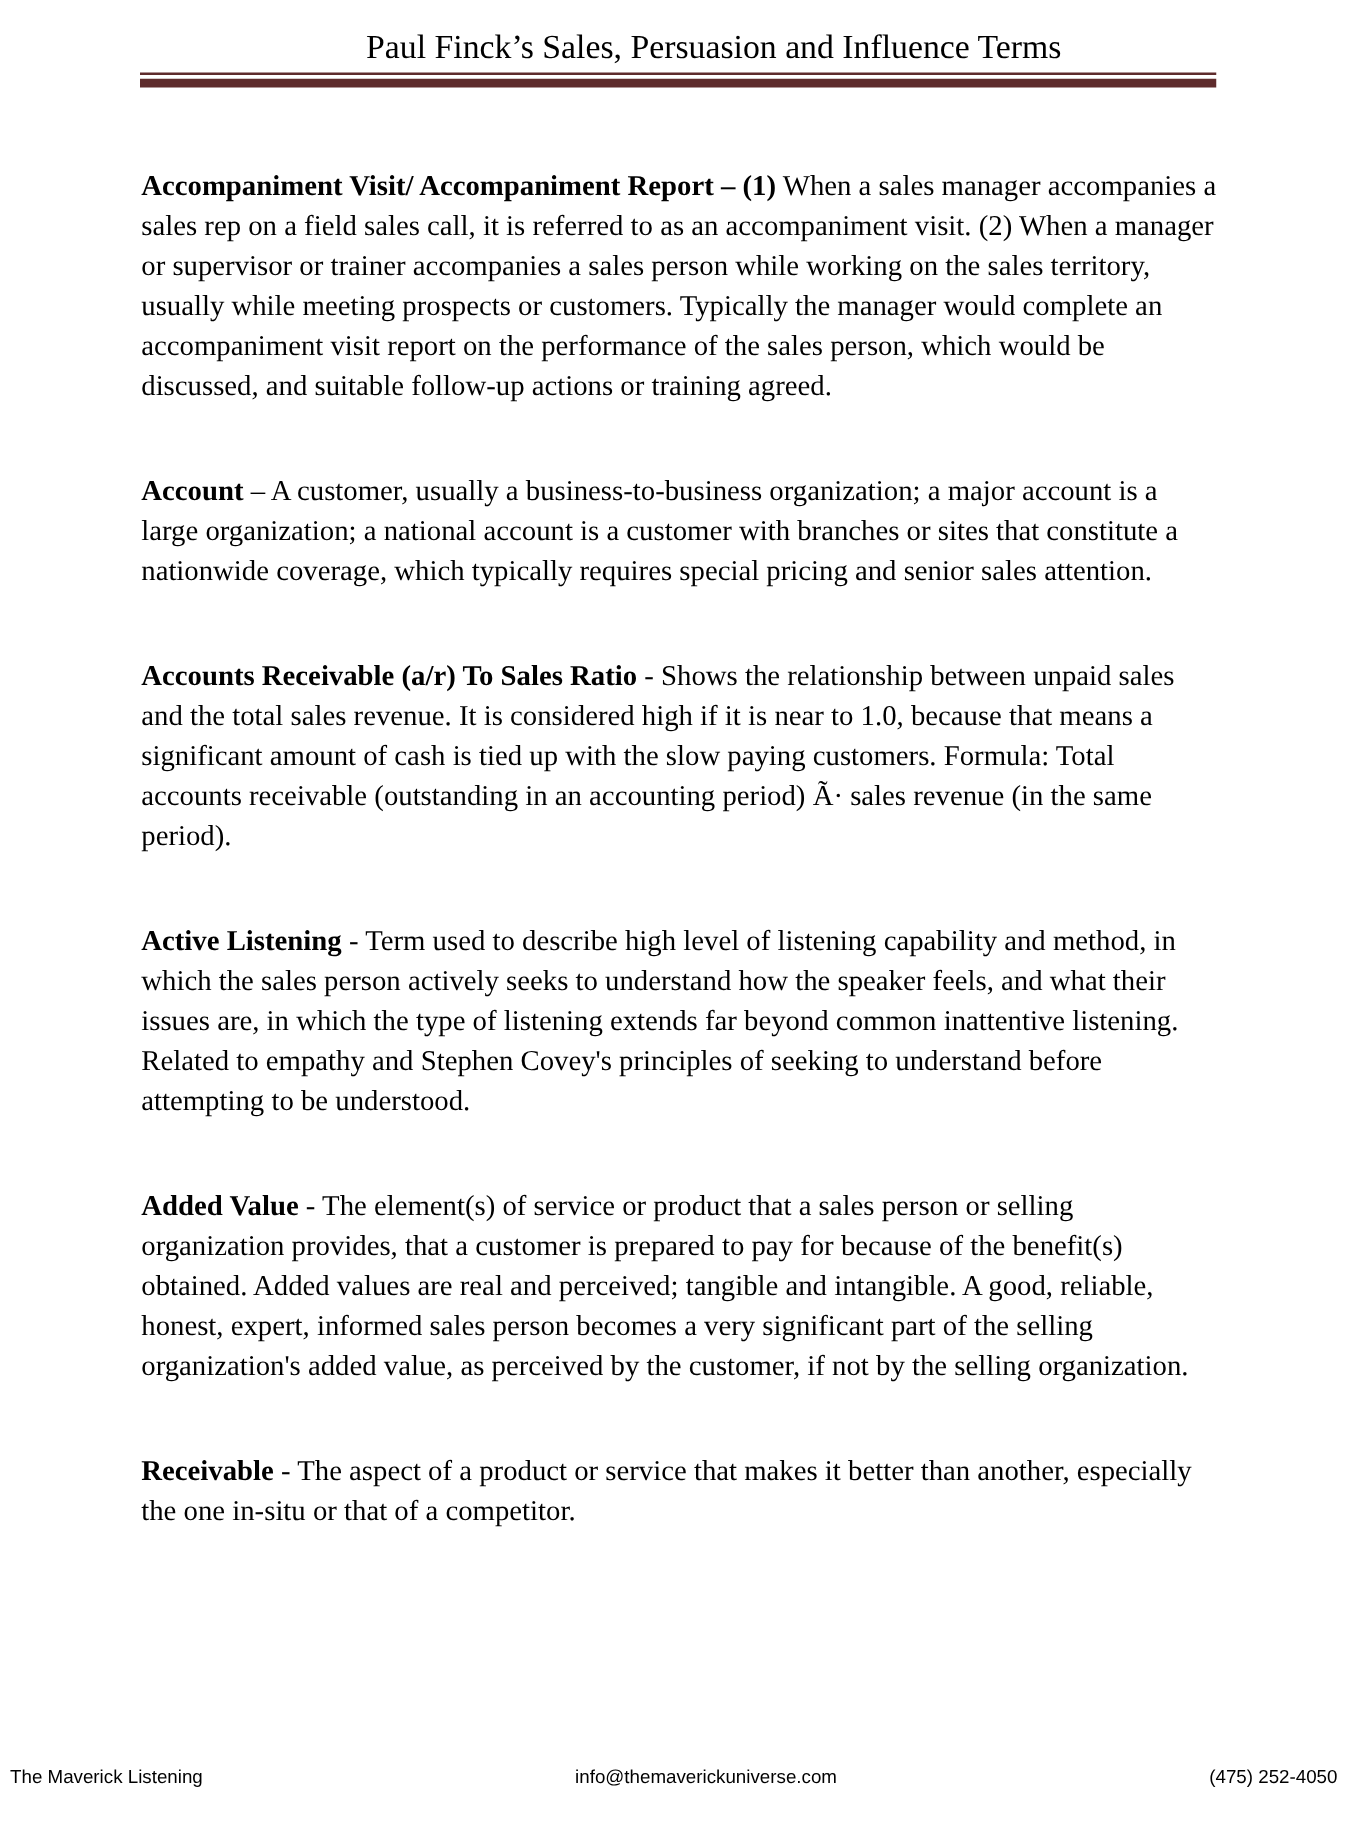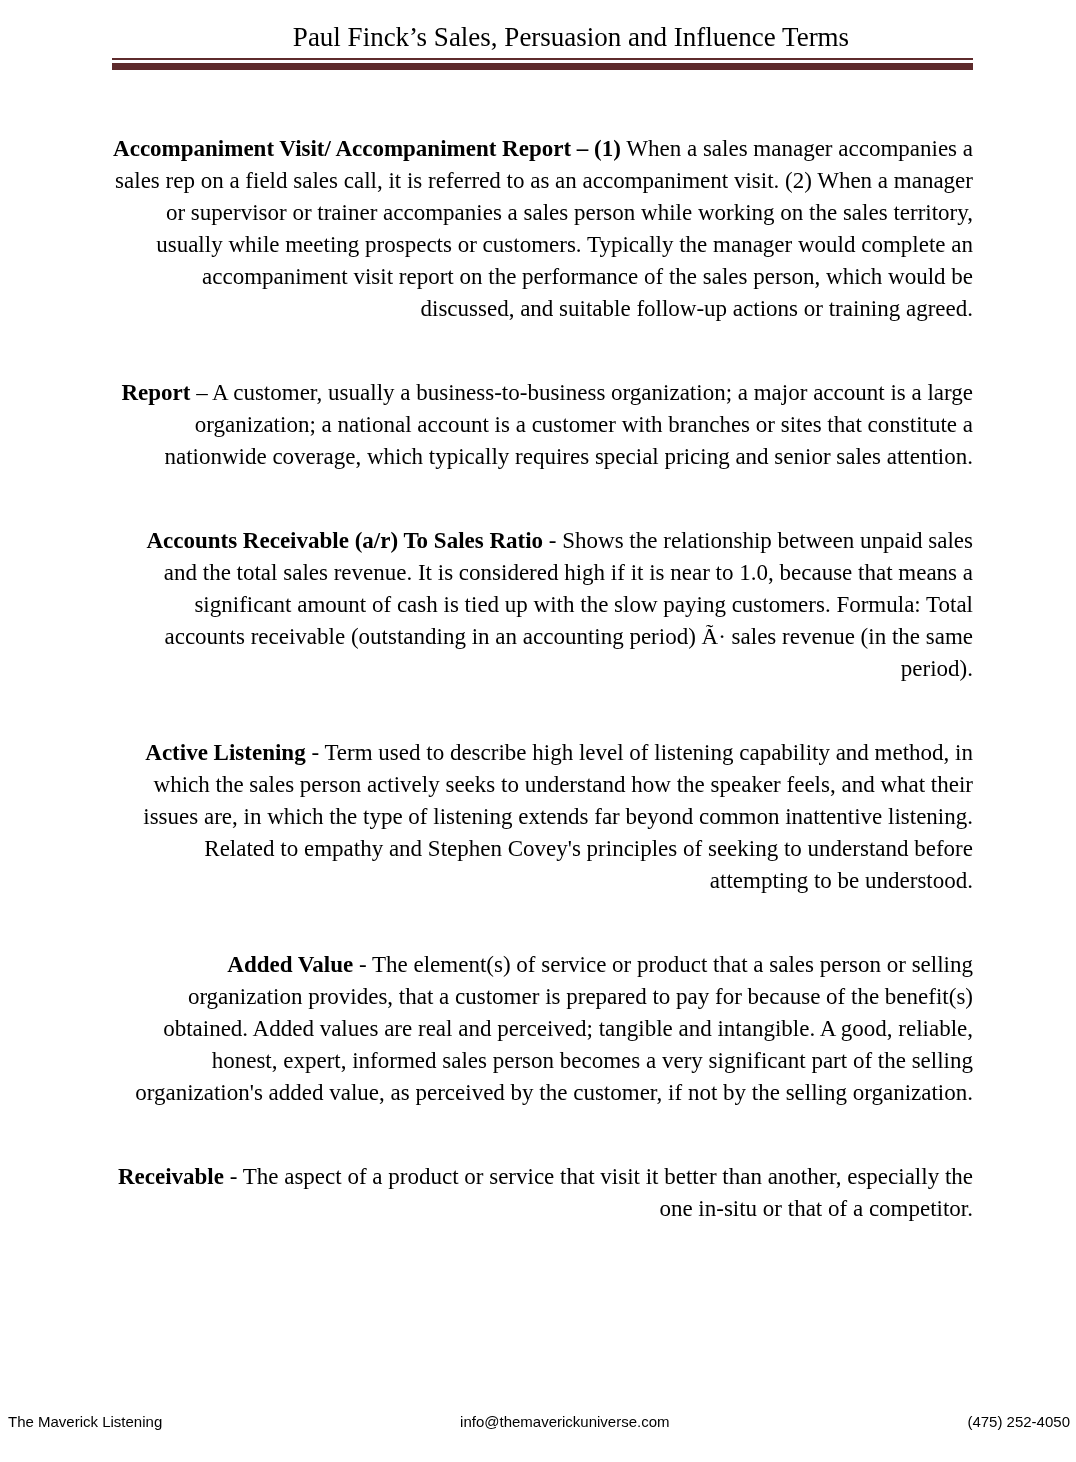--- a/index.html
+++ b/index.html
@@ -35,21 +35,20 @@
     border-top: 2px solid #5e2b2c;
     border-bottom: 7px solid #5e2b2c;
   }
   .content {
     position: absolute;
     top: 133px;
     left: 113px;
     width: 860px;
     font-size: 23px;
     line-height: 32px;
-    text-align: right;
   }
   .entry { margin: 0 0 52px 0; }
   .entry .term { font-weight: bold; }
   .footer {
     position: absolute;
     top: 1412px;
     left: 0;
     width: 1076px;
     box-sizing: border-box;
     padding: 0 6px 0 8px;
@@ -69,29 +68,29 @@
 <div class="page">
 
   <div class="doc-title">Paul Finck’s Sales, Persuasion and Influence Terms</div>
 
   <div class="title-rule" style="border-color: rgb(94, 43, 44);"></div>
 
   <div class="content">
 
     <p class="entry"><span class="term">Accompaniment Visit/ Accompaniment Report – (1)</span><span> When a sales manager accompanies a sales rep on a field sales call, it is referred to as an accompaniment visit. (2) When a manager or supervisor or trainer accompanies a sales person while working on the sales territory, usually while meeting prospects or customers. Typically the manager would complete an accompaniment visit report on the performance of the sales person, which would be discussed, and suitable follow-up actions or training agreed.</span></p>
 
-    <p class="entry"><span class="term">Report</span><span> – A customer, usually a business-to-business organization; a major account is a large organization; a national account is a customer with branches or sites that constitute a nationwide coverage, which typically requires special pricing and senior sales attention.</span></p>
+    <p class="entry"><span class="term">Account</span><span> – A customer, usually a business-to-business organization; a major account is a large organization; a national account is a customer with branches or sites that constitute a nationwide coverage, which typically requires special pricing and senior sales attention.</span></p>
 
     <p class="entry"><span class="term">Accounts Receivable (a/r) To Sales Ratio</span><span> - Shows the relationship between unpaid sales and the total sales revenue.  It is considered high if it is near to 1.0, because that means a significant amount of cash is tied up with the slow paying customers. Formula: Total accounts receivable (outstanding in an accounting period) Ã· sales revenue (in the same period).</span></p>
 
     <p class="entry"><span class="term">Active Listening</span><span> - Term used to describe high level of listening capability and method, in which the sales person actively seeks to understand how the speaker feels, and what their issues are, in which the type of listening extends far beyond common inattentive listening. Related to empathy and Stephen Covey's principles of seeking to understand before attempting to be understood.</span></p>
 
     <p class="entry"><span class="term">Added Value</span><span> - The element(s) of service or product that a sales person or selling organization provides, that a customer is prepared to pay for because of the benefit(s) obtained. Added values are real and perceived; tangible and intangible. A good, reliable, honest, expert, informed sales person becomes a very significant part of the selling organization's added value, as perceived by the customer, if not by the selling organization.</span></p>
 
-    <p class="entry"><span class="term">Receivable</span><span> - The aspect of a product or service that visit it better than another, especially the one in-situ or that of a competitor.</span></p>
+    <p class="entry"><span class="term">Receivable</span><span> - The aspect of a product or service that makes it better than another, especially the one in-situ or that of a competitor.</span></p>
 
   </div>
 
   <div class="footer">
     <span class="cell">The Maverick Listening</span>
     <span class="cell">info@themaverickuniverse.com</span>
     <span class="cell">(475) 252-4050</span>
   </div>
 
 </div>

